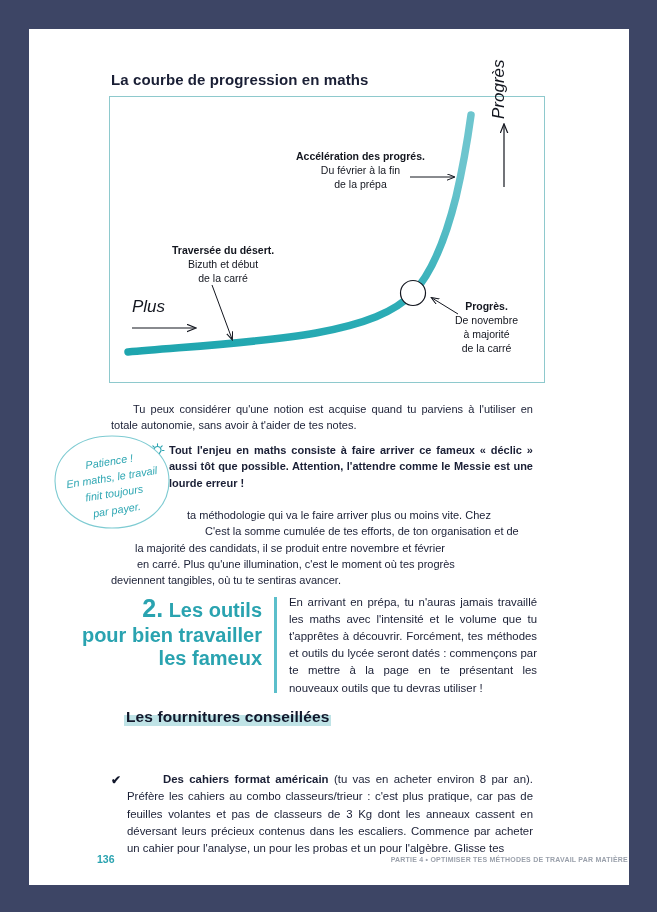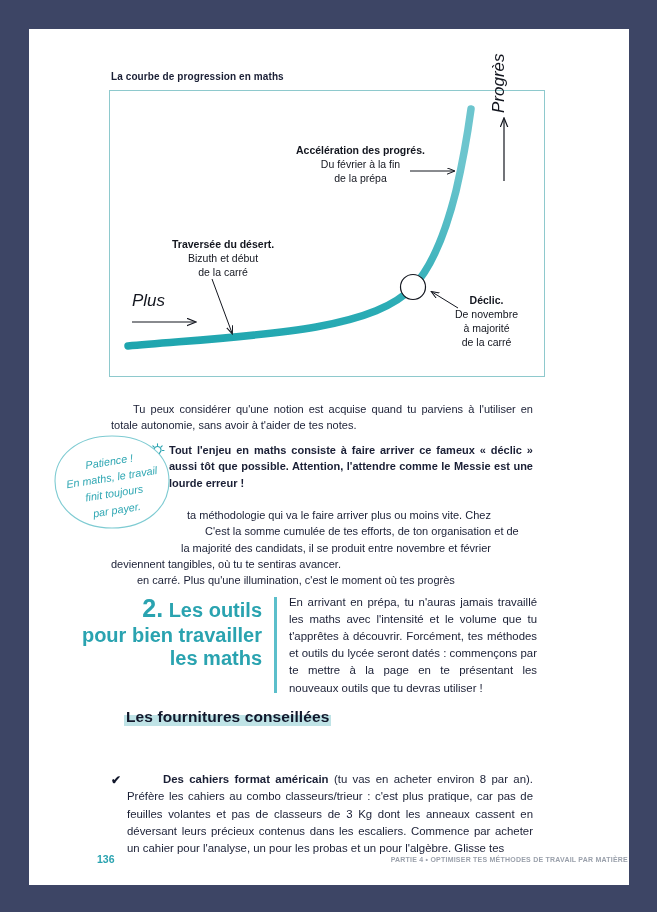--- a/index.html
+++ b/index.html
@@ -29,21 +29,21 @@
     overflow: hidden;
   }
 
   
   #figure-block {
     position: absolute;
     left: 80px; top: 42px;
     width: 440px;
   }
   .figure-title {
-    font-size: 10px;
+    font-size: 15px;
     font-weight: bold;
     color: #1a1f35;
     letter-spacing: .1px;
     margin: 0 0 8px 2px;
   }
   .figure-box {
     position: relative;
     width: 436px;
     height: 287px;
     border: 1px solid #8ec9cd;
@@ -106,21 +106,21 @@
   #p-highlight .bulb {
     position: absolute;
     left: -19px; top: 1px;
     width: 15px; height: 15px;
   }
 
   #p-somme { left: 82px; top: 478px; width: 422px; }
   #p-somme .l { display: block; white-space: nowrap; }
   #p-somme .l1 { margin-left: 94px; }
   #p-somme .l2 { margin-left: 76px; }
-  #p-somme .l3 { margin-left: 70px; }
+  #p-somme .l3 { margin-left: 24px; }
   #p-somme .l4 { margin-left: 26px; }
   #p-somme .l5 { margin-left: 0px; }
 
   
   #bubble {
     position: absolute;
     left: 23px; top: 404px;
     width: 120px; height: 98px;
   }
   #bubble svg { position: absolute; left: 0; top: 0; }
@@ -291,21 +291,21 @@
           <span>de la prépa</span>
         </div>
 
         <div class="fig-lbl ctr" id="lbl-traversee">
           <span class="hd">Traversée du désert.</span>
           <span>Bizuth et début</span><br>
           <span>de la carré</span>
         </div>
 
         <div class="fig-lbl rgt" id="lbl-declic">
-          <span class="hd">Déclic.</span>
+          <span class="hd">Progrès.</span>
           <span>De novembre</span><br>
           <span>à majorité</span><br>
           <span>de la carré</span>
         </div>
 
         <div id="lbl-temps">Plus</div>
 
         <div id="lbl-progres">Progrès</div>
       </div>
     </div>
@@ -324,42 +324,42 @@
         <path d="M9 4.2 a4.2 4.2 0 0 0 -2.5 7.6 l0 1.4 l5 0 l0 -1.4 A4.2 4.2 0 0 0 9 4.2 Z" fill="none" stroke="#2aa3b0" stroke-width="1.3"></path>
         <rect x="6.9" y="14.0" width="4.2" height="1.5" rx=".6" fill="#2aa3b0"></rect>
       </svg>
       <span>Tout l'enjeu en maths consiste à faire arriver ce fameux « déclic » aussi tôt que possible. Attention, l'attendre comme le Messie est une lourde erreur !</span>
     </div>
 
     <div class="para" id="p-somme">
       <span class="l l2">ta méthodologie qui va le faire arriver plus ou moins vite. Chez</span>
       <span class="l l1">C'est la somme cumulée de tes efforts, de ton organisation et de</span>
       <span class="l l3">la majorité des candidats, il se produit entre novembre et février</span>
+      <span class="l l4">en carré. Plus qu'une illumination, c'est le moment où tes progrès</span>
       <span class="l l5">deviennent tangibles, où tu te sentiras avancer.</span>
-      <span class="l l4">en carré. Plus qu'une illumination, c'est le moment où tes progrès</span>
     </div>
 
     <div id="bubble">
       <svg width="120" height="98" viewBox="0 0 120 98">
         <path d="M60 3 C96 3 117 23 117 48 C117 74 95 95 60 95
                  C26 95 3 74 3 48 C3 23 25 3 60 3 Z" fill="#ffffff" stroke="#7ecbd2" stroke-width="1.1"></path>
       </svg>
       <div class="btxt">
         <div>Patience !</div>
         <div>En maths, le travail</div>
         <div>finit toujours</div>
         <div>par payer.</div>
       </div>
     </div>
 
     <div id="sec2">
       <div id="sec2-title">
         <span class="num">2.</span><span> Les outils</span><br>
         <span>pour bien travailler</span><br>
-        <span>les maths</span>
+        <span>les fameux</span>
       </div>
       <div id="sec2-rule"></div>
       <div id="sec2-body">En arrivant en prépa, tu n'auras jamais travaillé les maths avec l'intensité et le volume que tu t'apprêtes à découvrir. Forcément, tes méthodes et outils du lycée seront datés : commençons par te mettre à la page en te présentant les nouveaux outils que tu devras utiliser !</div>
     </div>
 
     <div id="sub-heading">
       <span class="hl"><span>Les fournitures conseillées</span></span>
     </div>
 
     <div id="bullet-1">

